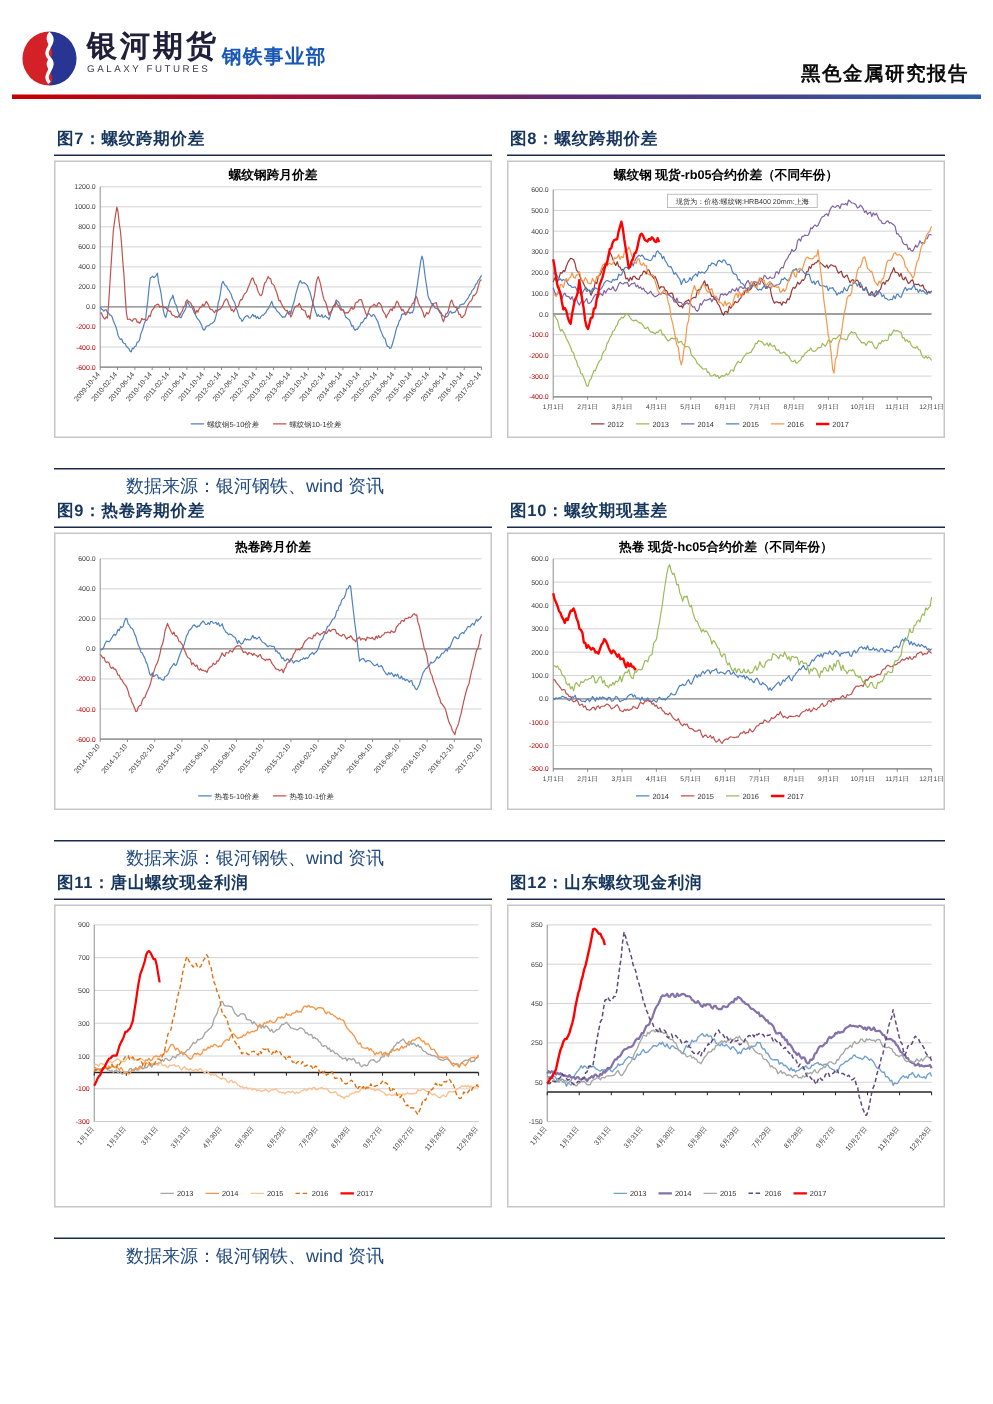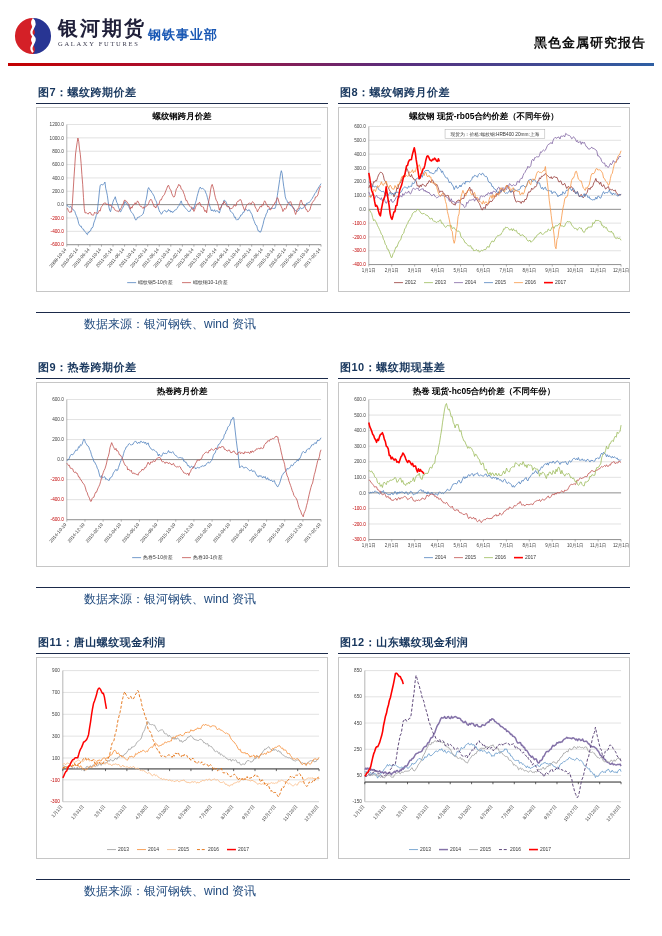--- a/index.html
+++ b/index.html
@@ -1,35 +1,35 @@
 <!DOCTYPE html>
 <html><head>
 <meta charset="utf-8">
 <style>
   * { margin:0; padding:0; box-sizing:border-box; }
   html,body { background:#ffffff; }
   body { width:662px; height:936px; font-family:"Liberation Sans", sans-serif; position:relative; }
   .page { width:662px; height:936px; background:#fff; overflow:hidden; }
 
   
-  header { display:flex; justify-content:space-between; align-items:center; padding:13px 16px 0 14px; height:58px;font-family:Liberation Serif, serif; }
+  header { display:flex; justify-content:space-between; align-items:flex-end; padding:13px 16px 0 14px; height:58px; }
   .brand { display:flex; align-items:flex-start; }
   .logo { width:38px; height:38px; flex:0 0 auto; }
   .brand-text { margin-left:6px; }
   .brand-cn { font-size:20px; font-weight:bold; color:#20203a; letter-spacing:2px; line-height:1.1; }
   .brand-en { font-size:6.5px; color:#3a3a4e; letter-spacing:1.7px; margin-top:1px; }
   .dept { margin-left:2px; margin-top:9px; font-size:13px; font-weight:bold; color:#1857b4; letter-spacing:1px; }
   .report-title { margin-top:14px; font-size:13px; font-weight:bold; color:#0d0d0d; letter-spacing:1px; }
   .rule { height:3px; margin:5px 8px 0 8px;
           background:linear-gradient(90deg,#c40000 0%,#a3123a 30%,#5a2d7d 60%,#2e5fa3 100%); }
 
   
   .row { display:flex; gap:10px; margin:0 32px 0 36px; }
   .row.first { margin-top:19px; }
-  .row.later { margin-top:27px; }
+  .row.later { }
   .col { flex:1; min-width:0; }
   .caption { font-size:11px; font-weight:bold; color:#17365d; padding:0 0 3px 2px;
              border-bottom:1.5px solid #1b2a4a; margin-bottom:3px; letter-spacing:0.5px; }
   .chart-box { border:1px solid #c6c6c6; background:#fff; }
   .chart-box svg { display:block; font-family:"Liberation Sans", sans-serif; }
 
   .source { margin:20px 32px 0 36px; border-top:1.5px solid #1b2a4a;
             padding:3px 0 0 48px; font-size:12px; font-weight:normal; color:#1f497d; }
 </style>
 </head>
@@ -132,21 +132,21 @@
             <path d="M30.0 100.9L30.8 100.6L31.6 102.8L32.4 104.0L33.2 104.8L34.0 103.4L34.8 104.1L35.6 95.7L36.4 83.0L37.2 70.0L38.0 58.1L38.8 45.7L39.6 39.6L40.4 34.3L41.2 29.6L42.0 33.1L42.8 40.6L43.6 45.9L44.4 55.1L45.2 66.4L46.0 76.1L46.8 89.4L47.6 100.7L48.4 105.1L49.2 104.9L50.0 104.9L50.8 105.7L51.6 106.2L52.4 104.7L53.2 104.6L54.0 104.7L54.8 106.9L55.6 106.7L56.4 107.7L57.2 106.5L58.0 104.3L58.8 105.2L59.6 104.8L60.4 105.4L61.2 105.7L62.0 104.4L62.8 102.3L63.6 103.2L64.4 99.8L65.2 98.4L66.0 97.5L66.8 95.7L67.6 95.4L68.4 94.8L69.2 95.1L70.0 96.9L70.8 96.1L71.6 96.7L72.4 96.6L73.2 97.3L74.0 97.0L74.8 98.2L75.6 98.8L76.4 99.6L77.2 99.4L78.0 101.7L78.8 102.3L79.6 102.4L80.4 103.5L81.2 103.1L82.0 103.8L82.8 102.4L83.6 102.2L84.4 100.4L85.2 99.3L86.0 96.4L86.8 96.3L87.6 93.0L88.4 91.9L89.2 93.1L90.0 93.2L90.8 94.1L91.6 95.8L92.4 96.3L93.2 98.4L94.0 101.3L94.8 98.9L95.6 100.2L96.4 97.9L97.2 96.9L98.0 96.5L98.8 94.7L99.6 96.2L100.4 94.8L101.2 92.9L102.0 94.1L102.8 95.6L103.6 97.7L104.4 98.5L105.2 98.4L106.0 99.7L106.8 100.6L107.6 98.8L108.4 99.6L109.2 98.8L110.0 98.3L110.8 97.8L111.6 96.9L112.4 95.4L113.2 93.2L114.0 91.9L114.8 91.2L115.6 92.5L116.4 95.1L117.2 96.2L118.0 99.0L118.8 98.5L119.6 100.1L120.4 98.3L121.2 96.5L122.0 96.7L122.8 96.3L123.6 93.2L124.4 91.7L125.2 91.9L126.0 89.7L126.8 88.0L127.6 87.4L128.4 86.3L129.2 84.0L130.0 82.1L130.8 80.1L131.6 77.9L132.4 77.1L133.2 79.3L134.0 81.4L134.8 82.0L135.6 85.2L136.4 87.1L137.2 88.7L138.0 89.1L138.8 87.8L139.6 83.9L140.4 80.6L141.2 80.0L142.0 78.0L142.8 76.2L143.6 77.6L144.4 77.6L145.2 81.0L146.0 81.5L146.8 82.2L147.6 84.8L148.4 86.6L149.2 89.5L150.0 92.6L150.8 92.3L151.6 94.3L152.4 96.1L153.2 97.3L154.0 98.5L154.8 99.3L155.6 99.0L156.4 101.5L157.2 101.0L158.0 103.5L158.8 101.7L159.6 99.4L160.4 97.4L161.2 96.2L162.0 95.9L162.8 95.8L163.6 94.2L164.4 95.9L165.2 98.3L166.0 98.3L166.8 99.1L167.6 99.2L168.4 102.1L169.2 103.7L170.0 102.4L170.8 104.9L171.6 99.7L172.4 95.8L173.2 91.8L174.0 87.9L174.8 81.9L175.6 78.0L176.4 76.3L177.2 78.8L178.0 81.7L178.8 85.9L179.6 89.3L180.4 92.2L181.2 93.1L182.0 95.7L182.8 98.7L183.6 102.2L184.4 99.9L185.2 100.0L186.0 97.7L186.8 95.7L187.6 96.2L188.4 93.3L189.2 95.2L190.0 95.8L190.8 97.6L191.6 98.9L192.4 98.5L193.2 98.6L194.0 100.8L194.8 100.6L195.6 100.5L196.4 100.6L197.2 99.5L198.0 97.9L198.8 96.8L199.6 98.1L200.4 98.0L201.2 94.5L202.0 93.4L202.8 93.4L203.6 92.1L204.4 91.7L205.2 91.7L206.0 93.8L206.8 96.7L207.6 98.8L208.4 101.2L209.2 102.6L210.0 100.1L210.8 97.8L211.6 96.6L212.4 96.3L213.2 95.6L214.0 94.8L214.8 95.9L215.6 96.3L216.4 94.4L217.2 93.7L218.0 94.7L218.8 95.8L219.6 99.0L220.4 100.3L221.2 101.4L222.0 104.0L222.8 101.9L223.6 100.9L224.4 99.0L225.2 98.0L226.0 99.2L226.8 96.6L227.6 97.4L228.4 94.5L229.2 92.8L230.0 93.8L230.8 96.3L231.6 96.9L232.4 99.1L233.2 98.3L234.0 99.9L234.8 102.0L235.6 101.6L236.4 99.9L237.2 98.3L238.0 96.9L238.8 96.6L239.6 94.3L240.4 94.2L241.2 91.4L242.0 89.6L242.8 90.9L243.6 94.1L244.4 95.9L245.2 96.9L246.0 98.8L246.8 100.6L247.6 103.6L248.4 102.3L249.2 100.3L250.0 101.4L250.8 100.5L251.6 98.0L252.4 96.0L253.2 95.4L254.0 94.2L254.8 94.0L255.6 93.7L256.4 97.0L257.2 98.4L258.0 99.3L258.8 101.5L259.6 104.4L260.4 106.6L261.2 104.2L262.0 101.3L262.8 101.1L263.6 99.6L264.4 96.3L265.2 93.2L266.0 92.0L266.8 94.3L267.6 96.4L268.4 96.9L269.2 97.0L270.0 99.0L270.8 101.6L271.6 101.6L272.4 103.8L273.2 103.7L274.0 102.6L274.8 102.0L275.6 98.8L276.4 96.3L277.2 94.7L278.0 93.3L278.8 92.8L279.6 91.6L280.4 88.9L281.2 89.1L282.0 88.1L282.8 86.9L283.6 83.6L284.4 80.7L285.2 78.6L286.0 78.7" fill="none" stroke="#C0504D" stroke-width="0.8" stroke-linejoin="round"></path>
             <text x="146" y="10.5" text-anchor="middle" font-size="8.5" font-weight="bold" fill="#000">螺纹钢跨月价差</text>
             <line x1="90.8" x2="99.8" y1="175.2" y2="175.2" stroke="#4F81BD" stroke-width="0.8"></line>
             <text x="101.8" y="177" font-size="5" fill="#333333">螺纹钢5-10价差</text>
             <line x1="146" x2="155" y1="175.2" y2="175.2" stroke="#C0504D" stroke-width="0.8"></line>
             <text x="157" y="177" font-size="5" fill="#333333">螺纹钢10-1价差</text>
           </svg>
         </div>
     </div>
     <div class="col">
-      <div class="caption">图8：螺纹钢跨月价差</div>
+      <div class="caption">图8：螺纹跨期价差</div>
       <div class="chart-box">
           <svg viewBox="0 0 292 183" width="100%" height="183">
             <line x1="30" x2="284" y1="18" y2="18" stroke="#c9c9c9" stroke-width="0.55"></line>
             <text x="27" y="19.7" text-anchor="end" font-size="4.7" fill="#404040">600.0</text>
             <line x1="30" x2="284" y1="31.9" y2="31.9" stroke="#c9c9c9" stroke-width="0.55"></line>
             <text x="27" y="33.6" text-anchor="end" font-size="4.7" fill="#404040">500.0</text>
             <line x1="30" x2="284" y1="45.8" y2="45.8" stroke="#c9c9c9" stroke-width="0.55"></line>
             <text x="27" y="47.5" text-anchor="end" font-size="4.7" fill="#404040">400.0</text>
             <line x1="30" x2="284" y1="59.699999999999996" y2="59.699999999999996" stroke="#c9c9c9" stroke-width="0.55"></line>
             <text x="27" y="61.4" text-anchor="end" font-size="4.7" fill="#404040">300.0</text>

